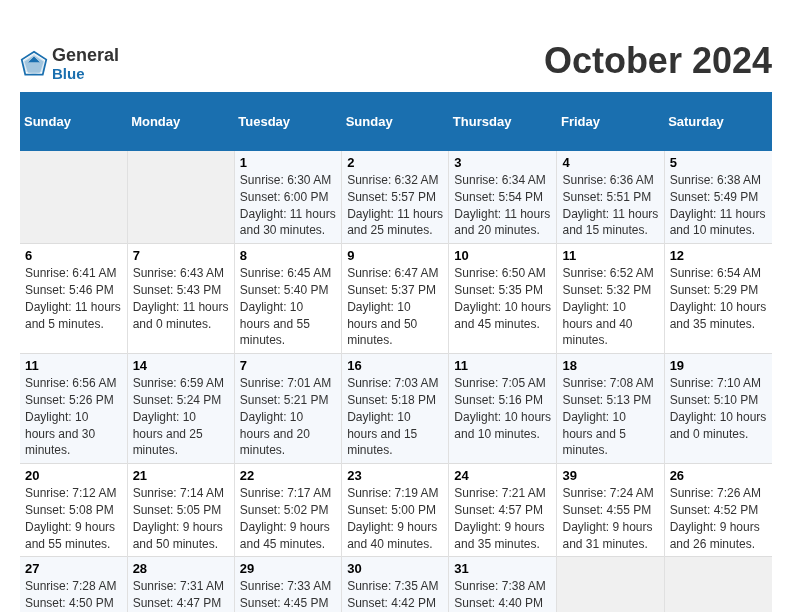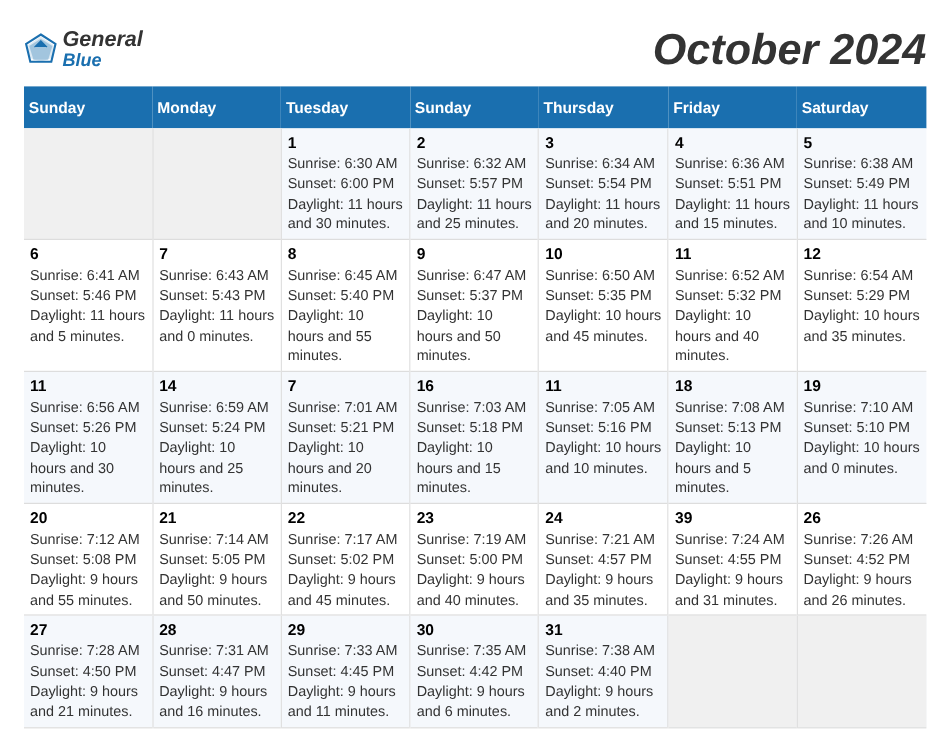--- a/index.html
+++ b/index.html
@@ -6,23 +6,22 @@
     body {
       font-family: Arial, sans-serif;
       background: #fff;
       width: 792px;
       min-height: 612px;
       padding: 20px;
     }
     .header {
       display: flex;
       justify-content: space-between;
-      align-items: center;
+      align-items: flex-end;
       margin-bottom: 10px;
-      font-style: italic;
     }
     .logo {
       display: flex;
       align-items: center;
       gap: 4px;
     }
     .logo-text {
       display: flex;
       flex-direction: column;
       line-height: 1.1;
@@ -41,34 +40,35 @@
       width: 28px;
       height: 28px;
     }
     .title-area {
       text-align: right;
     }
     .month-title {
       font-size: 36px;
       font-weight: bold;
       color: #333;
+      margin-top: 20px;
     }
     .location {
       font-size: 16px;
       color: #555;
     }
     table {
       width: 100%;
       border-collapse: collapse;
       font-size: 11px;
     }
     thead th {
       background: #1a6faf;
       color: #fff;
-      padding: 10px 4px;
+      padding: 22px 4px;
       text-align: left;
       font-size: 13px;
       font-weight: bold;
     }
     tbody tr {
       border-bottom: 1px solid #ddd;
     }
     tbody tr:nth-child(odd) {
       background: #f5f8fc;
     }

